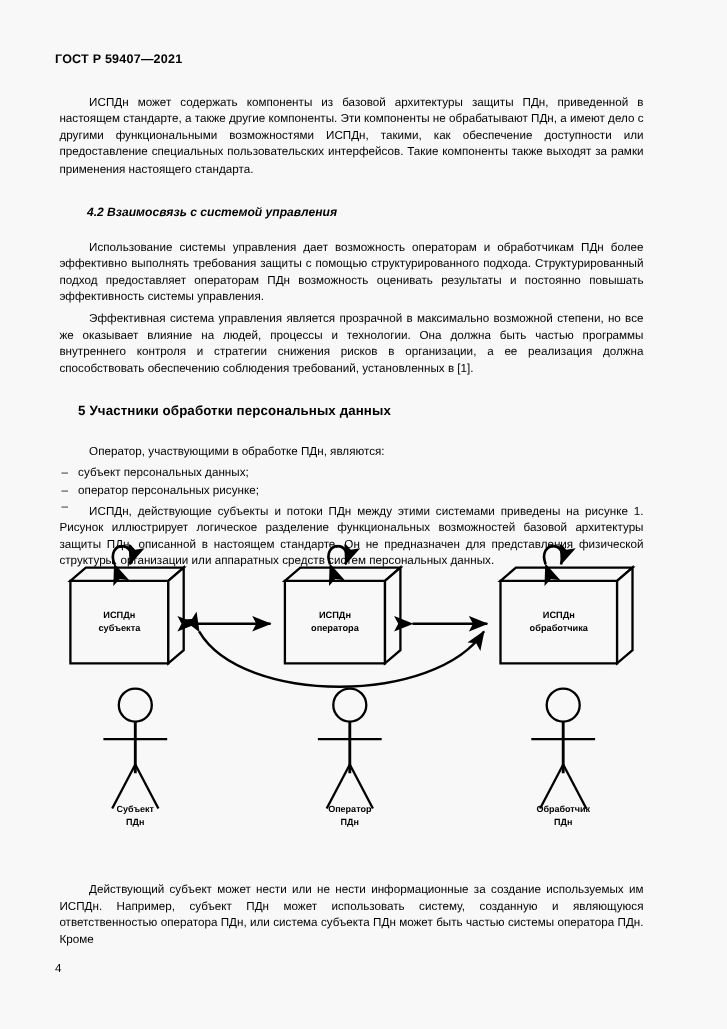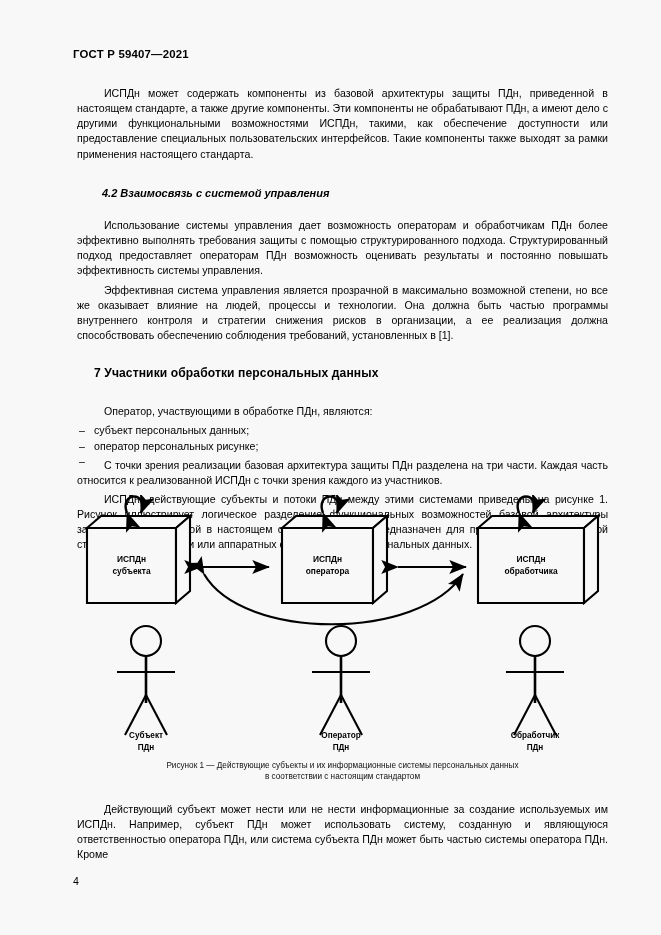--- a/index.html
+++ b/index.html
@@ -16,21 +16,21 @@
     position: relative;
     width: 661px;
     height: 935px;
     margin: 0 auto;
     background: #f8f8f8;
     box-sizing: border-box;
     overflow: hidden;
   }
   .page-inner {
     position: absolute;
-    left: 73px;
+    left: 50px;
     top: 0;
     width: 539px;
     height: 935px;
   }
 
   
   .runhead {
     position: absolute;
     top: 48px;
     left: 0;
@@ -156,42 +156,41 @@
       <h2 class="h-sub">4.2 Взаимосвязь с системой управления</h2>
 
       <div class="sp-5"></div>
 
       <p class="para">Использование системы управления дает возможность операторам и обработчикам ПДн более эффективно выполнять требования защиты с помощью структурированного подхода. Структурированный подход предоставляет операторам ПДн возможность оценивать результаты и постоянно повышать эффективность системы управления.</p>
 
       <p class="para">Эффективная система управления является прозрачной в максимально возможной степени, но все же оказывает влияние на людей, процессы и технологии. Она должна быть частью программы внутреннего контроля и стратегии снижения рисков в организации, а ее реализация должна способствовать обеспечению соблюдения требований, установленных в [1].</p>
 
       <div class="sp-18"></div>
 
-      <h1 class="h-sec">7 Участники обработки персональных данных</h1>
+      <h1 class="h-sec">5 Участники обработки персональных данных</h1>
 
       <div class="sp-12"></div>
 
 
       <div class="sp-7"></div>
 
       <p class="para">Оператор, участвующими в обработке ПДн, являются:</p>
 
       <p class="dash">
         <span class="d">–</span>
         <span>субъект персональных данных;</span>
       </p>
       <p class="dash">
         <span class="d">–</span>
         <span>оператор персональных рисунке;</span>
       </p>
       <p class="dash">
         <span class="d">–</span>
       </p>
 
-      <p class="para">С точки зрения реализации базовая архитектура защиты ПДн разделена на три части. Каждая часть относится к реализованной ИСПДн с точки зрения каждого из участников.</p>
 
       <p class="para">ИСПДн, действующие субъекты и потоки ПДн между этими системами приведены на рисунке 1. Рисунок иллюстрирует логическое разделение функциональных возможностей базовой архитектуры защиты ПДн, описанной в настоящем стандарте. Он не предназначен для представления физической структуры, организации или аппаратных средств систем персональных данных.</p>
 
     </div>
 
     <div class="figure">
       <svg width="539" height="262" viewBox="0 0 539 262">
         <defs>
           <marker id="ah" markerWidth="9" markerHeight="9" refX="7.6" refY="3.2" orient="auto" markerUnits="strokeWidth">
             <path d="M0,0 L8,3.2 L0,6.4 L1.7,3.2 z" fill="#000"></path>
@@ -257,24 +256,20 @@
           <circle cx="462" cy="146" r="15" fill="#f8f8f8" stroke="#000" stroke-width="2.1"></circle>
           <line x1="462" y1="161" x2="462" y2="208" stroke="#000" stroke-width="2.6"></line>
           <line x1="433" y1="177" x2="491" y2="177" stroke="#000" stroke-width="2.1"></line>
           <line x1="462" y1="200" x2="441" y2="240" stroke="#000" stroke-width="2.1"></line>
           <line x1="462" y1="200" x2="483" y2="240" stroke="#000" stroke-width="2.1"></line>
           <text class="actorlabel" x="462" y="243" text-anchor="middle">Обработчик</text>
           <text class="actorlabel" x="462" y="255" text-anchor="middle">ПДн</text>
         </g>
       </svg>
 
-      <div class="figcaption">
-        <div>Рисунок 1 — Действующие субъекты и их информационные системы персональных данных</div>
-        <div>в соответствии с настоящим стандартом</div>
-      </div>
     </div>
 
     <div class="tail">
       <p class="para">Действующий субъект может нести или не нести информационные за создание используемых им ИСПДн. Например, субъект ПДн может использовать систему, созданную и являющуюся ответственностью оператора ПДн, или система субъекта ПДн может быть частью системы оператора ПДн. Кроме</p>
     </div>
 
     <div class="folio">4</div>
 
   </div>
 </div>

